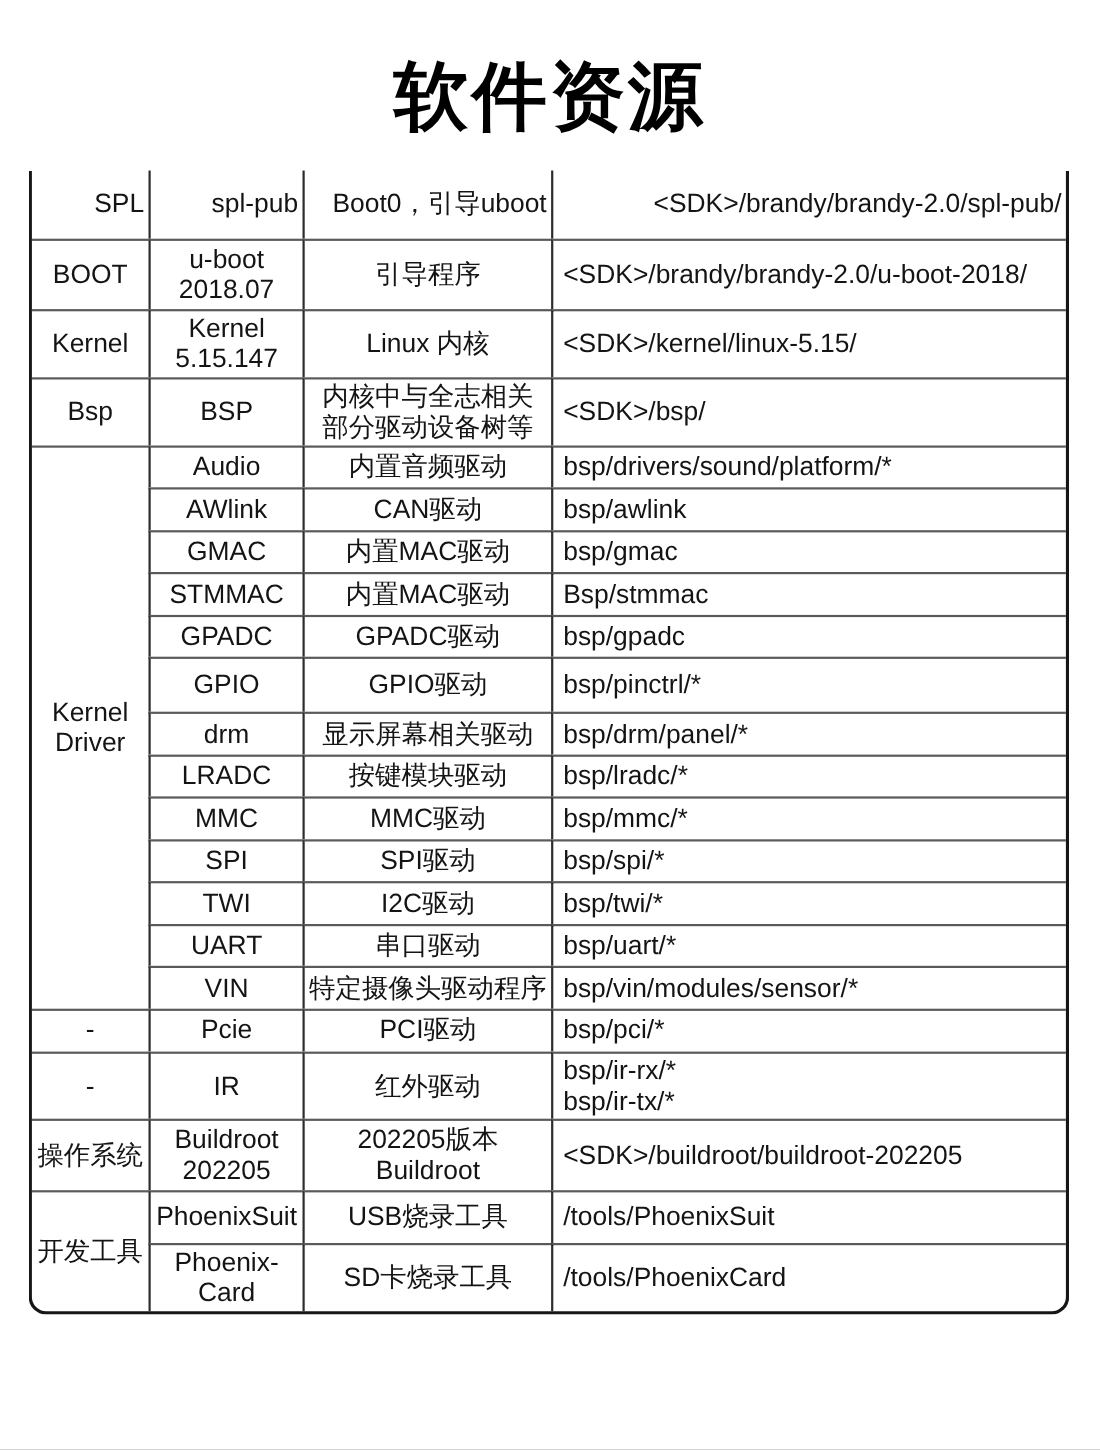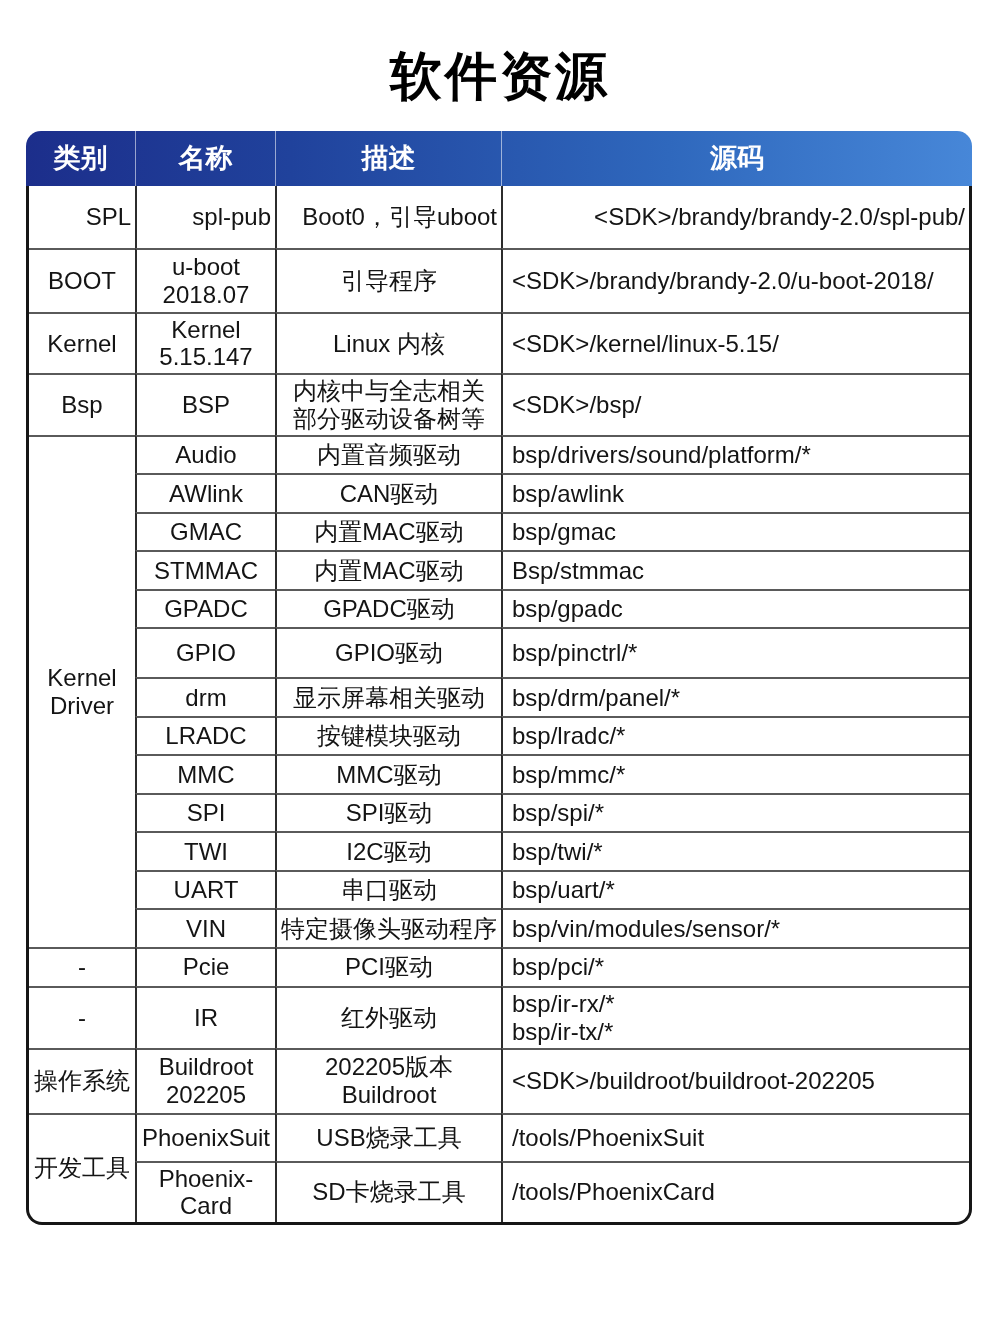--- a/index.html
+++ b/index.html
@@ -3,21 +3,21 @@
 <meta charset="utf-8">
 <style>
   html,body { margin:0; padding:0; }
   body {
     width:1000px; height:1318px; background:#ffffff;
     font-family:"Liberation Sans","DejaVu Sans",sans-serif;
     color:#141414; overflow:hidden;
   }
   .page-title {
     margin:36px 0 0 0; text-align:center;
-    font-size:52px; font-weight:900; letter-spacing:3px; color:#000;
+    font-size:68px; font-weight:900; letter-spacing:3px; color:#000;
     line-height:1.55;
   }
   .table-wrap { width:946px; margin:14px 0 0 26px; }
 
   
   .thead-bar {
     display:flex; height:55px; color:#fff;
     background:linear-gradient(90deg,#1c2e8b 0%,#20429c 28%,#2f68bd 68%,#4787d8 100%);
     border-radius:15px 15px 0 0;
   }
@@ -43,26 +43,20 @@
   tr.first-row td { border-top:0;text-align:right; }
   td.src { text-align:left; padding-left:9px; }
   .cell-line { display:block; }
 </style>
 </head>
 <body>
 
 <h1 class="page-title">软件资源</h1>
 
 <div class="table-wrap">
-  <div class="thead-bar">
-    <div class="th w1">类别</div>
-    <div class="th w2">名称</div>
-    <div class="th w3">描述</div>
-    <div class="th w4">源码</div>
-  </div>
   <table>
     <colgroup>
       <col style="width:106px">
         <col style="width:140px">
         <col style="width:226px">
         <col>
     </colgroup>
     <tbody id="tbody">
         <tr class="first-row" style="height: 62px;">
           <td class="cat">

